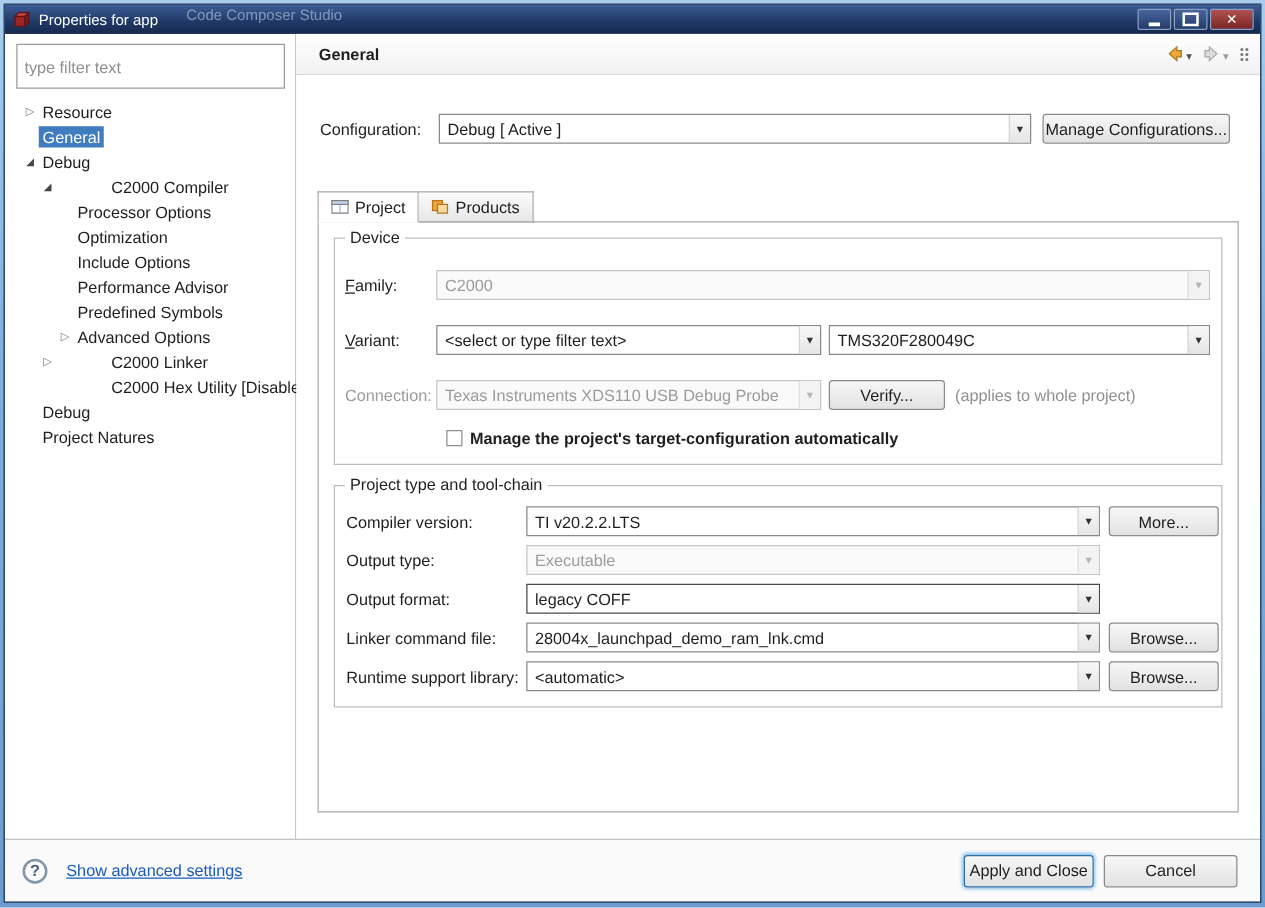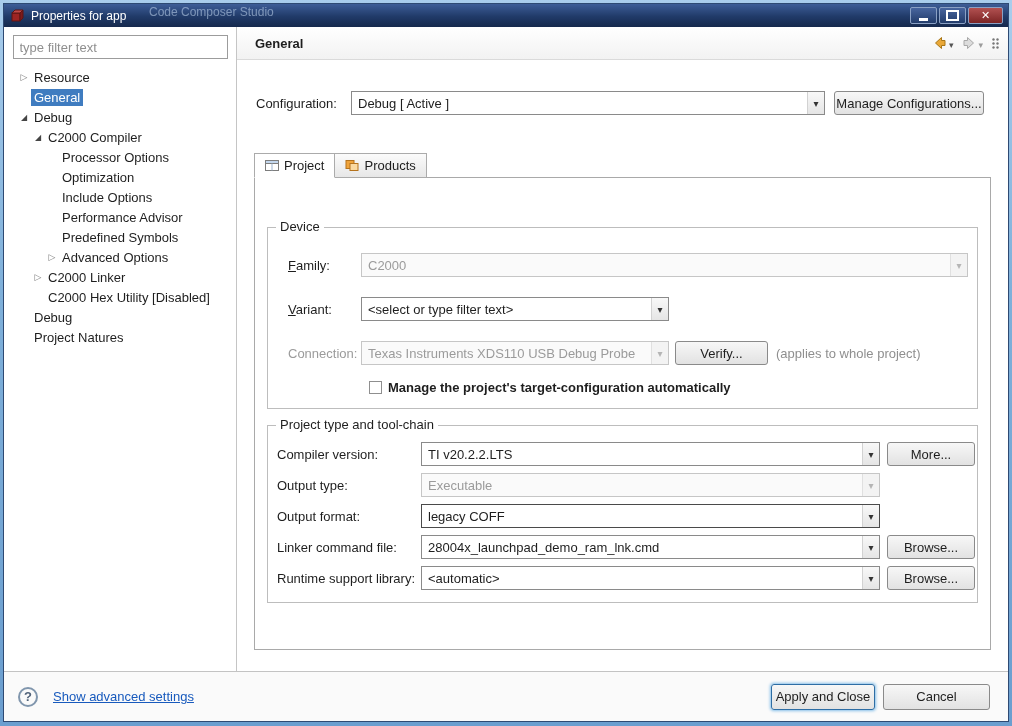--- a/index.html
+++ b/index.html
@@ -21,25 +21,25 @@
   .btn-max::after { content:""; width:9px; height:7px; border:2px solid #fff; }
   .btn-close { width:35px; background:linear-gradient(#b15151,#7c2424); }
   .btn-close::after { content:"✕"; color:#fff; font-size:11px; font-weight:bold; }
 
   
   .dialog-body { flex:1; display:flex; flex-direction:column; min-height:0; background:#fdfdfd; }
   .main { flex:1; display:flex; min-height:0; }
 
   
   .left-panel { width:233px; flex:0 0 233px; background:#fff; border-right:1px solid #c5c5c5; padding-top:8px; }
-  .filter-input { display:block; width:215px; height:24px; margin:0 auto 8px; border:1px solid #9c9c9c;
+  .filter-input { display:block; width:215px; height:36px; margin:0 auto 8px; border:1px solid #9c9c9c;
     padding:0 6px; font-size:13px; font-family:inherit; color:#333; }
   .filter-input::placeholder { color:#8f8f8f; }
   .tree-row { display:flex; align-items:center; height:20px; font-size:13px; white-space:nowrap; }
-  .lvl0 { padding-left:13px; } .lvl1 { padding-left:27px; } .lvl2 { padding-left:41px; }
+  .lvl0 { padding-left:13px; } .lvl1 { padding-left:27px;gap:41px; } .lvl2 { padding-left:41px; }
   .twistie { width:14px; flex:0 0 14px; display:inline-flex; align-items:center; justify-content:center; }
   .twistie.collapsed::after { content:"▷"; font-size:9px; color:#7d7d7d; }
   .twistie.expanded::after { content:"◢"; font-size:8px; color:#454545; }
   .tree-label { padding:1px 3px;text-align:right; }
   .tree-label.selected { background:#3f7cc0; color:#fff; }
 
   
   .right-panel { flex:1; display:flex; flex-direction:column; background:#fff; min-width:0; }
   .panel-header { height:33px; flex:0 0 33px; display:flex; align-items:center; padding:0 8px 0 18px;
     background:linear-gradient(#ffffff,#f2f2f2); border-bottom:1px solid #dadada; }
@@ -72,21 +72,21 @@
 
   
   .tabs { margin:37px 0 0 17px; display:flex; align-items:flex-end; position:relative; z-index:2; }
   .tab { height:25px; display:flex; align-items:center; gap:5px; padding:0 10px; border:1px solid #ababab;
     background:linear-gradient(#fbfbfb,#e7e7e7); margin-bottom:-1px; }
   .tab.active { background:#fff; border-bottom-color:#fff; }
   .tab + .tab { border-left:none; }
   .tab-panel { margin:0 17px; height:473px; border:1px solid #a9a9a9; background:#fff; padding:12px; }
 
   
-  .group { border:1px solid #bdbdbd; position:relative; padding:18px 9px 10px 20px;margin-top:37px; }
+  .group { border:1px solid #bdbdbd; position:relative; padding:18px 9px 10px 8px; }
   .group-title { position:absolute; top:-9px; left:8px; background:#fff; padding:0 4px; font-size:13px; }
   .group.toolchain { margin-top:16px; padding:16px 9px 5px 9px; }
 
   .frow { display:flex; align-items:center; height:38px; margin-bottom:6px; }
   .flabel { width:73px; flex:0 0 73px; }
   .trow { display:flex; align-items:center; height:24px; margin-bottom:7px; }
   .tlabel { width:144px; flex:0 0 144px; }
   .dim { color:#9b9b9b; }
   .note { margin-left:8px; color:#8f8f8f; white-space:nowrap; }
   .u-first::first-letter { text-decoration:underline; }
@@ -278,20 +278,24 @@
                 <span class="combo-arrow"></span>
               </div>
             </div>
 
             <div class="frow">
               <span class="flabel u-first">Variant:</span>
               <div class="combo w-308">
                 <span class="combo-value">&lt;select or type filter text&gt;</span>
                 <span class="combo-arrow"></span>
               </div>
+              <div class="combo w-grow ml6">
+                <span class="combo-value">TMS320F280049C</span>
+                <span class="combo-arrow"></span>
+              </div>
             </div>
 
             <div class="frow">
               <span class="flabel dim">Connection:</span>
               <div class="combo disabled w-308">
                 <span class="combo-value">Texas Instruments XDS110 USB Debug Probe</span>
                 <span class="combo-arrow"></span>
               </div>
               <div class="btn btn-93 ml6">Verify...</div>
               <span class="note">(applies to whole project)</span>

